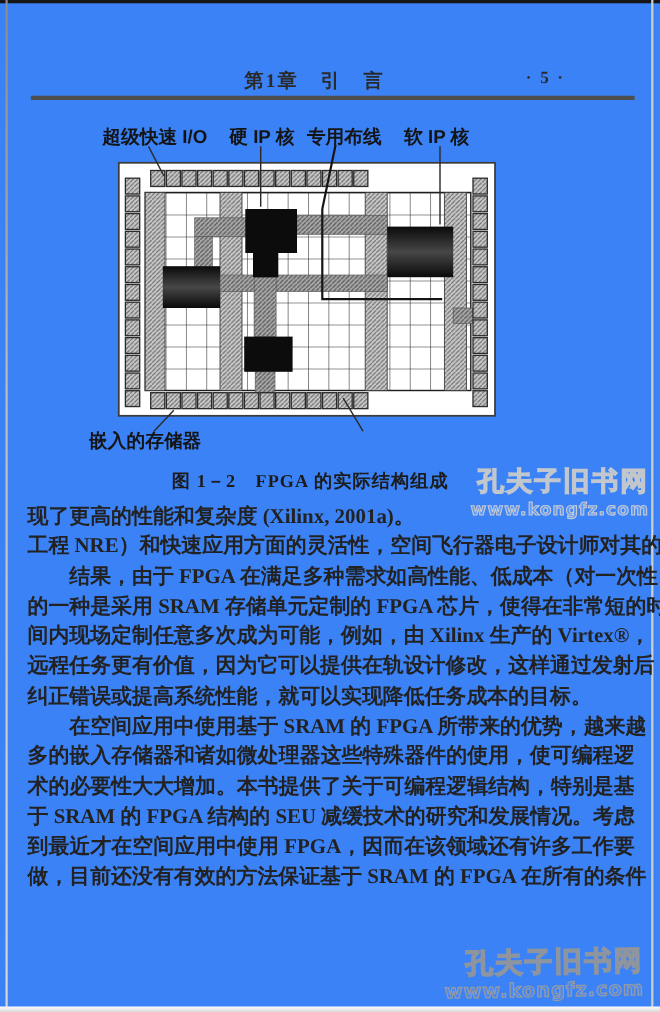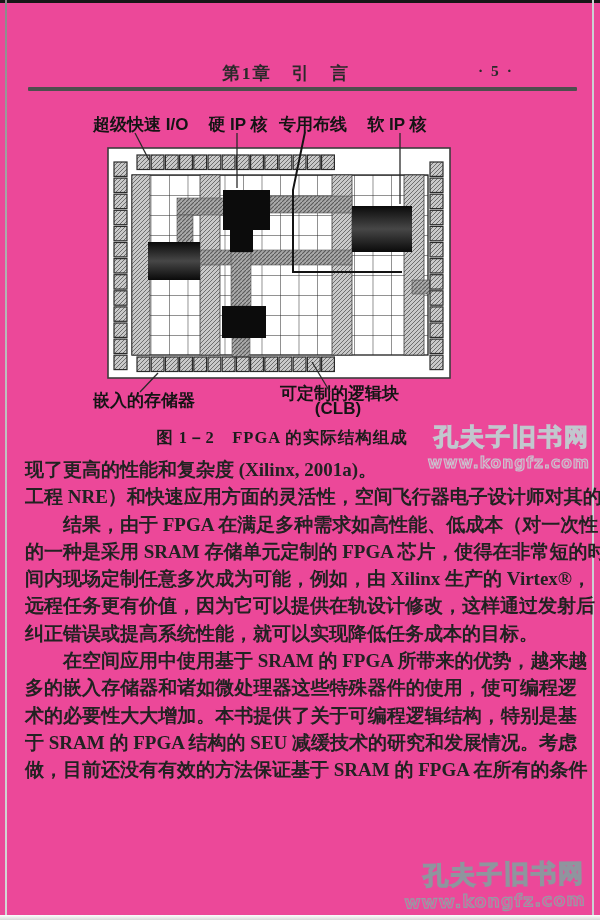--- a/index.html
+++ b/index.html
@@ -1,18 +1,18 @@
 <!DOCTYPE html>
 <html><head>
 <meta charset="utf-8">
 <style>
   html,body{margin:0;padding:0;}
   #page{
     position:relative; width:600px; height:920px; overflow:hidden;
-    background:#ec4899;
+    background:#3b82f6;
     font-family:"Liberation Serif","DejaVu Serif",serif;
     color:#1f1f1f;
   }
   
   .edge-top{position:absolute;left:0;top:0;width:600px;height:3px;background:#161616;}
   .edge-left{position:absolute;left:5px;top:0;width:2px;height:920px;background:linear-gradient(#8a8a8a,#bdbdbd 40%,#d6d6d6);}
   .edge-right{position:absolute;left:592px;top:0;width:2px;height:920px;background:#cdd0d3;}
   .edge-bottom{position:absolute;left:0;top:915px;width:600px;height:5px;background:linear-gradient(#fdfdfc,#d9d9d9);}
 
   
@@ -21,21 +21,21 @@
   .pagenum{position:absolute;left:478px;top:62px;font-size:15.5px;font-weight:600;color:#2a2a2a;letter-spacing:2px;}
   .rule{position:absolute;left:28px;top:87px;width:549px;height:3.5px;background:#4e4e4e;border-radius:1px;}
 
   
   .fig-label{position:absolute;font-family:"Liberation Sans","DejaVu Sans",sans-serif;
     font-size:17px;font-weight:700;color:#141414;text-align:center;white-space:nowrap;}
   #lbl-io{left:93px;top:113px;width:92px;}
   #lbl-hard{left:203px;top:113px;width:70px;}
   #lbl-routing{left:279px;top:113px;width:62px;}
   #lbl-soft{left:364px;top:113px;width:66px;}
-  #lbl-memory{left:92px;top:389px;width:104px;font-family:Liberation Serif, serif;}
+  #lbl-memory{left:80px;top:389px;width:104px;font-family:Liberation Serif, serif;}
   #lbl-clb{left:280px;top:386px;width:116px;line-height:15px;}
   .caption{position:absolute;left:0;right:0;top:427px;text-align:center;transform:translateX(-18px);
     font-size:16.5px;font-weight:600;letter-spacing:1px;color:#1c1c1c;}
 
   #figsvg{position:absolute;left:90px;top:130px;width:420px;height:295px;}
 
   
   #bodytext{position:absolute;left:25px;top:456px;width:552px;
     font-size:19px;line-height:27.3px;font-weight:600;color:#222;}
   .bline{text-align:justify;text-align-last:justify;white-space:nowrap;}
@@ -66,24 +66,20 @@
 
   <div class="chapter">第1章　引　言</div>
   <div class="pagenum">· 5 ·</div>
   <div class="rule"></div>
 
   <div class="fig-label" id="lbl-io">超级快速 I/O</div>
   <div class="fig-label" id="lbl-hard">硬 IP 核</div>
   <div class="fig-label" id="lbl-routing">专用布线</div>
   <div class="fig-label" id="lbl-soft">软 IP 核</div>
   <div class="fig-label" id="lbl-memory">嵌入的存储器</div>
-  <div class="fig-label" id="lbl-clb">
-    <span>可定制的逻辑块</span><br>
-    <span>(CLB)</span>
-  </div>
 
   <svg id="figsvg" viewBox="0 0 420 295">
     <defs>
       <pattern id="h" patternUnits="userSpaceOnUse" width="4" height="4">
         <rect width="4" height="4" fill="#c9c9c9"></rect>
         <path d="M0 4 L4 0" stroke="#6e6e6e" stroke-width="1"></path>
       </pattern>
       <pattern id="hr" patternUnits="userSpaceOnUse" width="4" height="4">
         <rect width="4" height="4" fill="#a9a9a9"></rect>
         <path d="M0 4 L4 0" stroke="#585858" stroke-width="1.1"></path>
@@ -203,20 +199,21 @@
     <div class="bline">工程 NRE）和快速应用方面的灵活性，空间飞行器电子设计师对其的</div>
     <div class="bline ind">结果，由于 FPGA 在满足多种需求如高性能、低成本（对一次性</div>
     <div class="bline">的一种是采用 SRAM 存储单元定制的 FPGA 芯片，使得在非常短的时</div>
     <div class="bline">间内现场定制任意多次成为可能，例如，由 Xilinx 生产的 Virtex®，</div>
     <div class="bline">远程任务更有价值，因为它可以提供在轨设计修改，这样通过发射后</div>
     <div class="bline nofill">纠正错误或提高系统性能，就可以实现降低任务成本的目标。</div>
     <div class="bline ind">在空间应用中使用基于 SRAM 的 FPGA 所带来的优势，越来越</div>
     <div class="bline">多的嵌入存储器和诸如微处理器这些特殊器件的使用，使可编程逻</div>
     <div class="bline">术的必要性大大增加。本书提供了关于可编程逻辑结构，特别是基</div>
     <div class="bline">于 SRAM 的 FPGA 结构的 SEU 减缓技术的研究和发展情况。考虑</div>
+    <div class="bline">到最近才在空间应用中使用 FPGA，因而在该领域还有许多工作要</div>
     <div class="bline">做，目前还没有有效的方法保证基于 SRAM 的 FPGA 在所有的条件</div>
   </div>
 
   <div class="wm" id="wm1">
     <span class="cn">孔夫子旧书网</span>
     <span class="url">www.kongfz.com</span>
   </div>
   <div class="wm" id="wm2">
     <span class="cn">孔夫子旧书网</span>
     <span class="url">www.kongfz.com</span>

